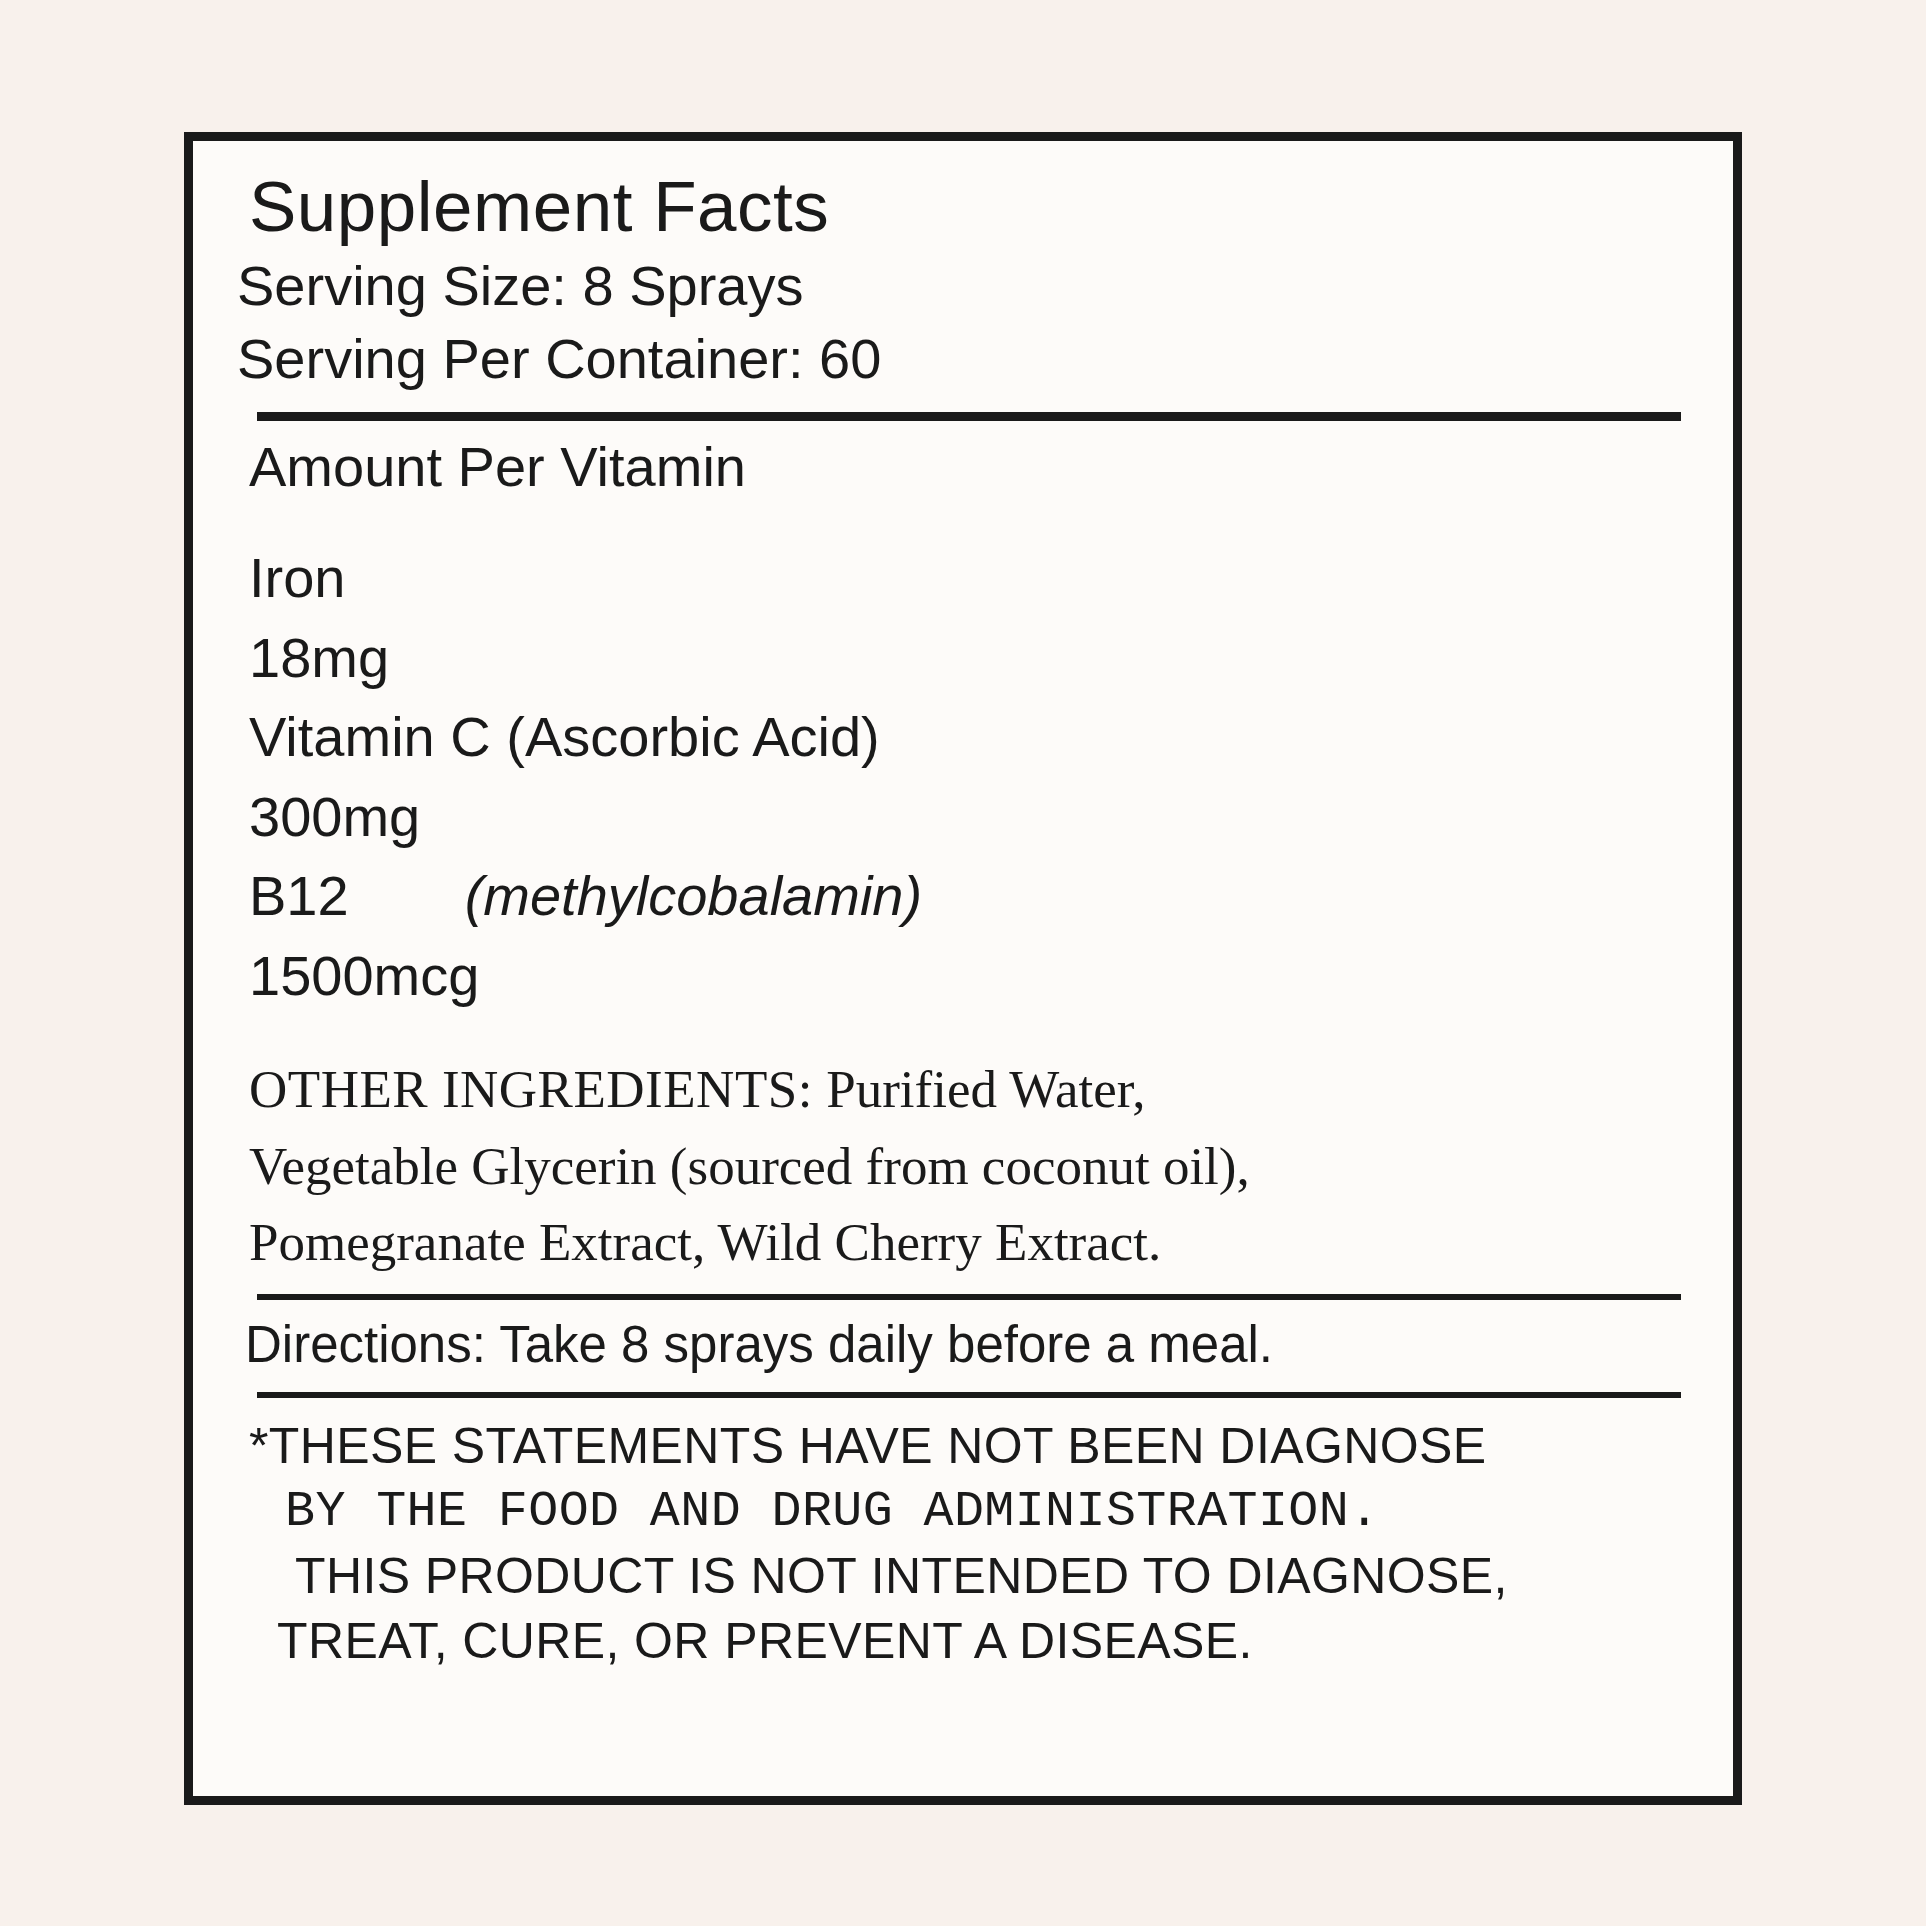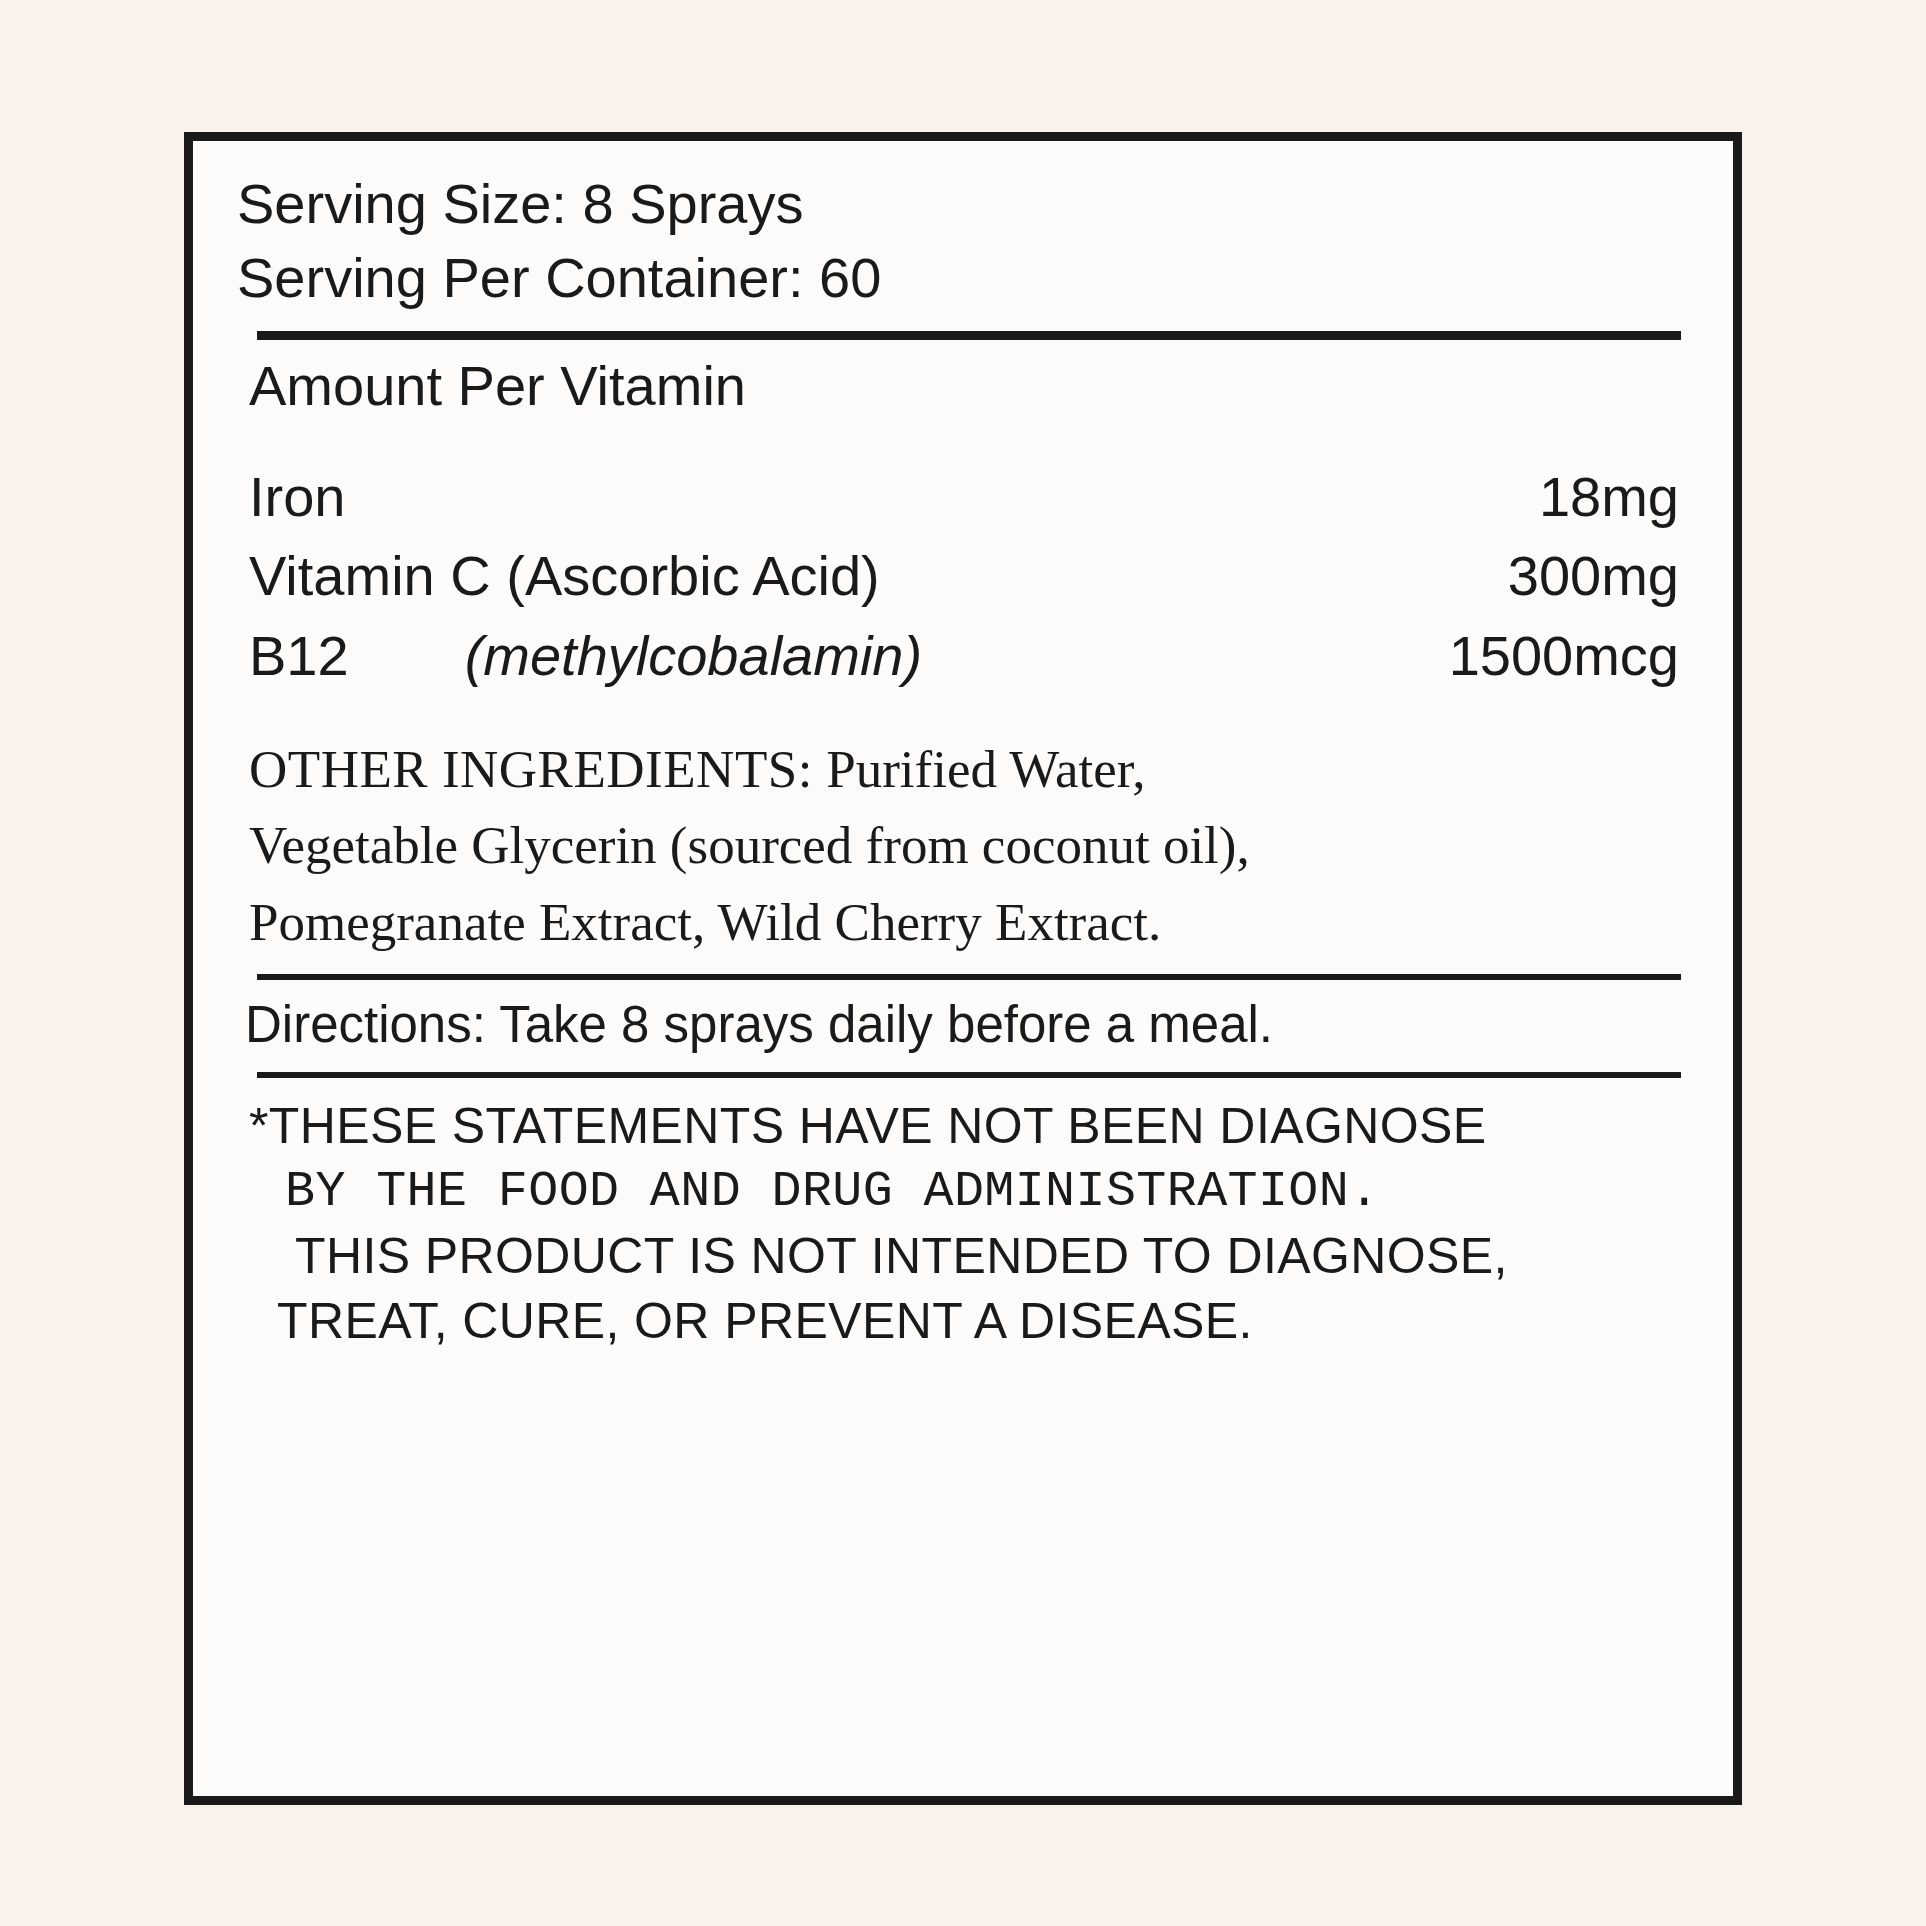--- a/index.html
+++ b/index.html
@@ -62,20 +62,21 @@
   .nutrient-table {
     margin: 34px 14px 0 16px;
   }
   .nutrient-row {
     display: flex;
     align-items: baseline;
     justify-content: space-between;
     font-size: 56px;
     line-height: 1.42;
     white-space: nowrap;
+    flex-direction: column;
   }
   .nutrient-name {
     display: flex;
     align-items: baseline;
   }
   .nutrient-sub {
     margin-left: 116px;
     font-style: italic;
   }
   .nutrient-amount {
@@ -110,20 +111,21 @@
   .dline.indent { padding-left: 36px; font-family: Liberation Mono, monospace; }
   .dline.indent2 { padding-left: 46px; }
   .dline.indent3 { padding-left: 28px; }
   .star { display: inline-block; }
 </style>
 </head>
 <body>
 
 <div class="panel">
 
+  <div class="sf-title">Supplement Facts</div>
 
   <div class="serving-line">Serving Size: 8 Sprays</div>
   <div class="serving-line">Serving Per Container: 60</div>
 
   <div class="rule-thick"></div>
 
   <div class="amount-per-serving">Amount Per Vitamin</div>
 
   <div class="nutrient-table">
 

